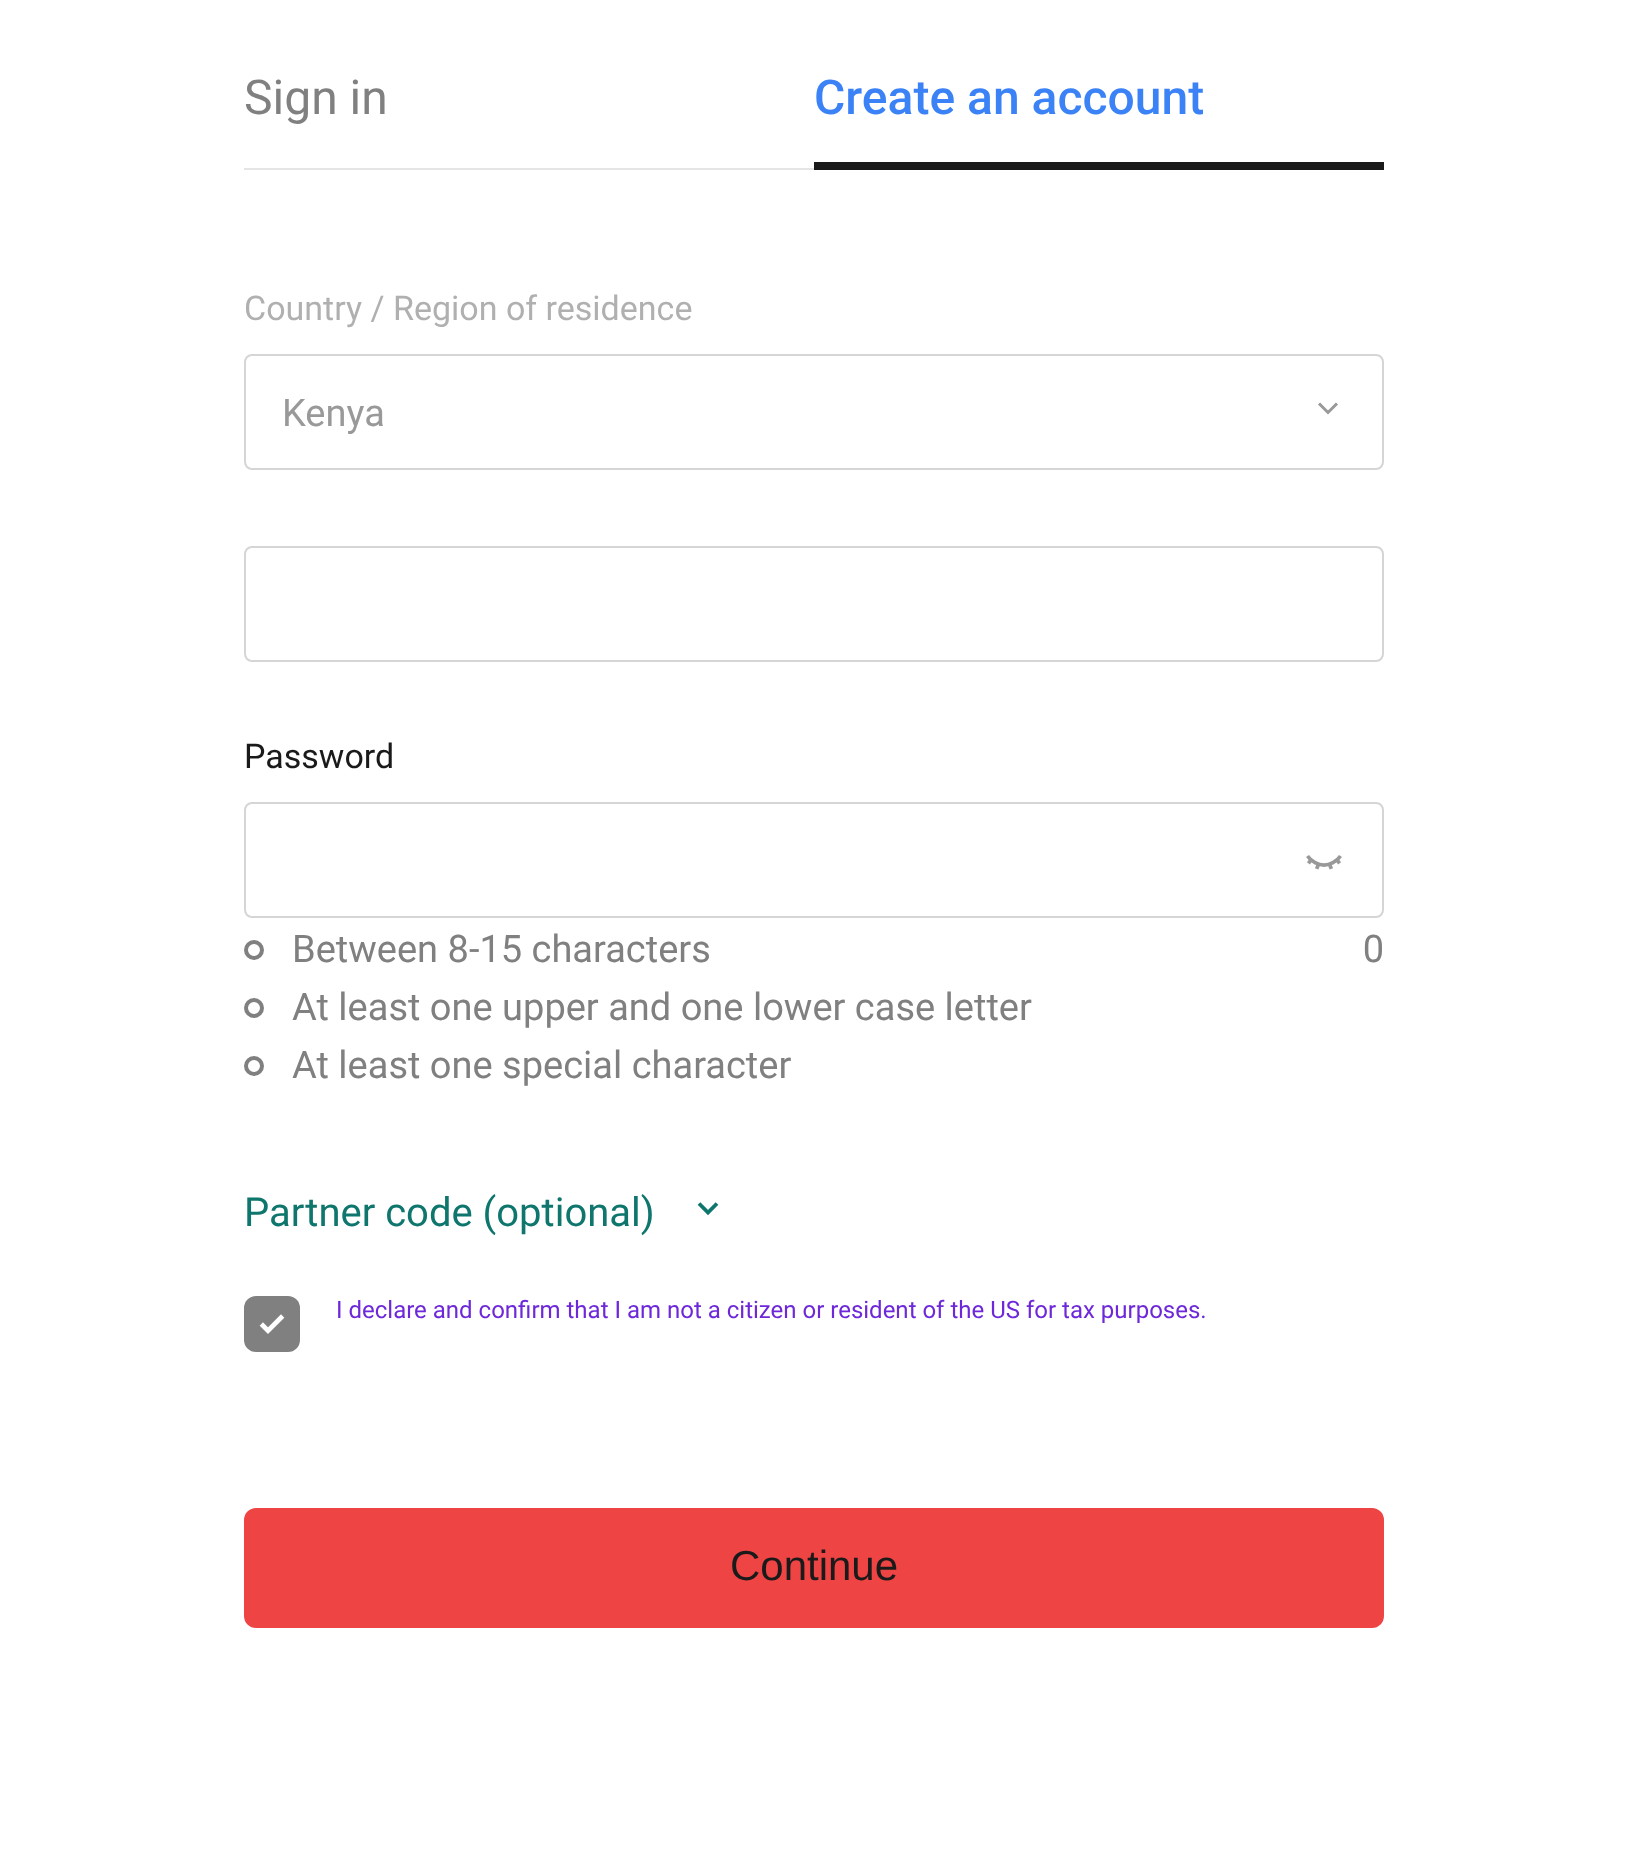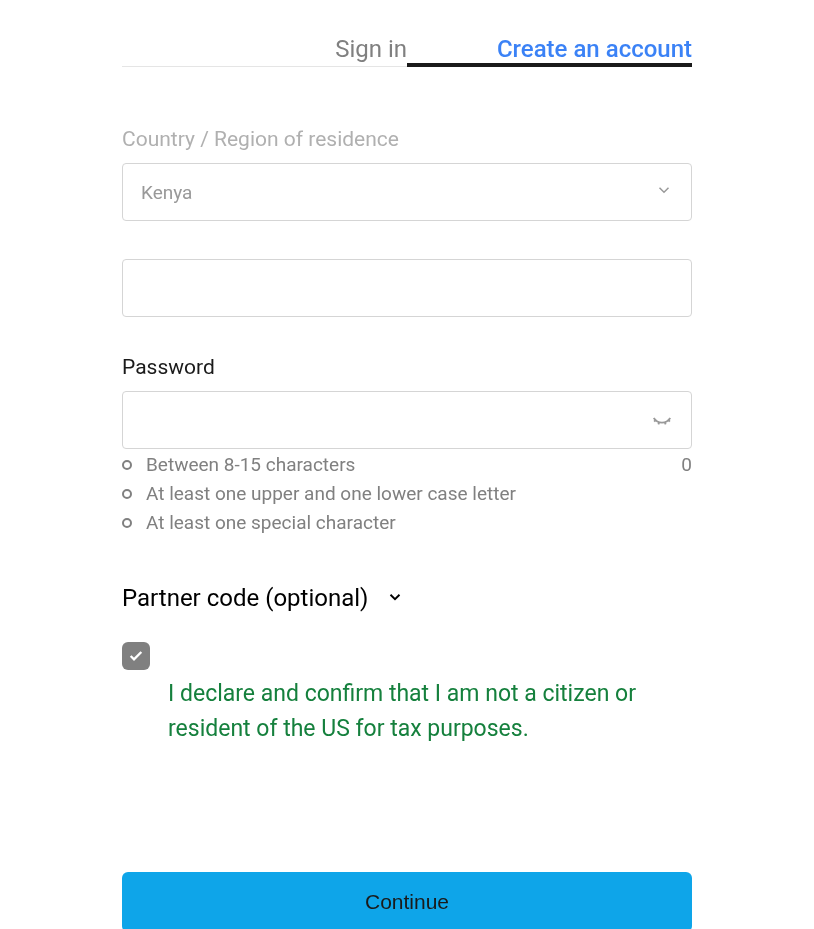--- a/index.html
+++ b/index.html
@@ -17,39 +17,40 @@
     .container {
       padding: 0 122px;
     }
     .tabs {
       display: flex;
       margin-bottom: 60px;
       padding-top: 35px;
     }
     .tab {
       flex: 1;
-      text-align: right;
+      text-align: left;
+      padding-bottom: 18px;
       font-size: 24px;
       cursor: pointer;
       border-bottom: 1px solid #e5e5e5;
     }
     .tab-inactive {
       color: #808080;
       font-weight: 400;
     }
     .tab-active {
       color: #3b82f6;
       font-weight: 500;
       border-bottom: 4px solid #1a1a1a;
     }
     .field-group {
       margin-bottom: 38px;
     }
     .field-label {
-      font-size: 21px;
+      font-size: 17px;
       margin-bottom: 12px;
       color: #1a1a1a;
       margin-top: 16px;
     }
     .field-label-muted {
       color: #b0b0b0;
     }
     .input-wrapper {
       position: relative;
       border: 1px solid #d5d5d5;
@@ -100,22 +101,22 @@
       font-size: 19px;
     }
     .rule-count {
       margin-left: auto;
       color: #808080;
       font-size: 19px;
     }
     .partner-row {
       display: flex;
       align-items: center;
-      font-size: 24px;
-      color: #000000;
+      font-size: 20px;
+      color: #0f766e;
       margin-top: 50px;
       margin-bottom: 28px;
       cursor: pointer;
     }
     .partner-chevron {
       margin-left: 18px;
     }
     .declaration-row {
       display: flex;
       align-items: flex-start;
@@ -128,36 +129,34 @@
       background: #808080;
       border-radius: 6px;
       display: flex;
       align-items: center;
       justify-content: center;
       flex-shrink: 0;
       margin-top: 2px;
       cursor: pointer;
     }
     .declaration-text {
-      font-size: 23px;
-      color: #15803d;
+      font-size: 12px;
+      color: #6d28d9;
       line-height: 1.5;
-      margin-top: 37px;
     }
     .continue-button {
       width: 100%;
-      background: #0ea5e9;
+      background: #ef4444;
       border: none;
       border-radius: 6px;
       height: 60px;
       font-size: 21px;
       color: #1a1a1a;
       font-weight: 500;
       cursor: pointer;
-      margin-top: 48px;
     }
   </style>
 </head>
 <body>
 
 <div class="container">
   <div class="tabs">
     <div class="tab tab-inactive">Sign in</div>
     <div class="tab tab-active">Create an account</div>
   </div>

